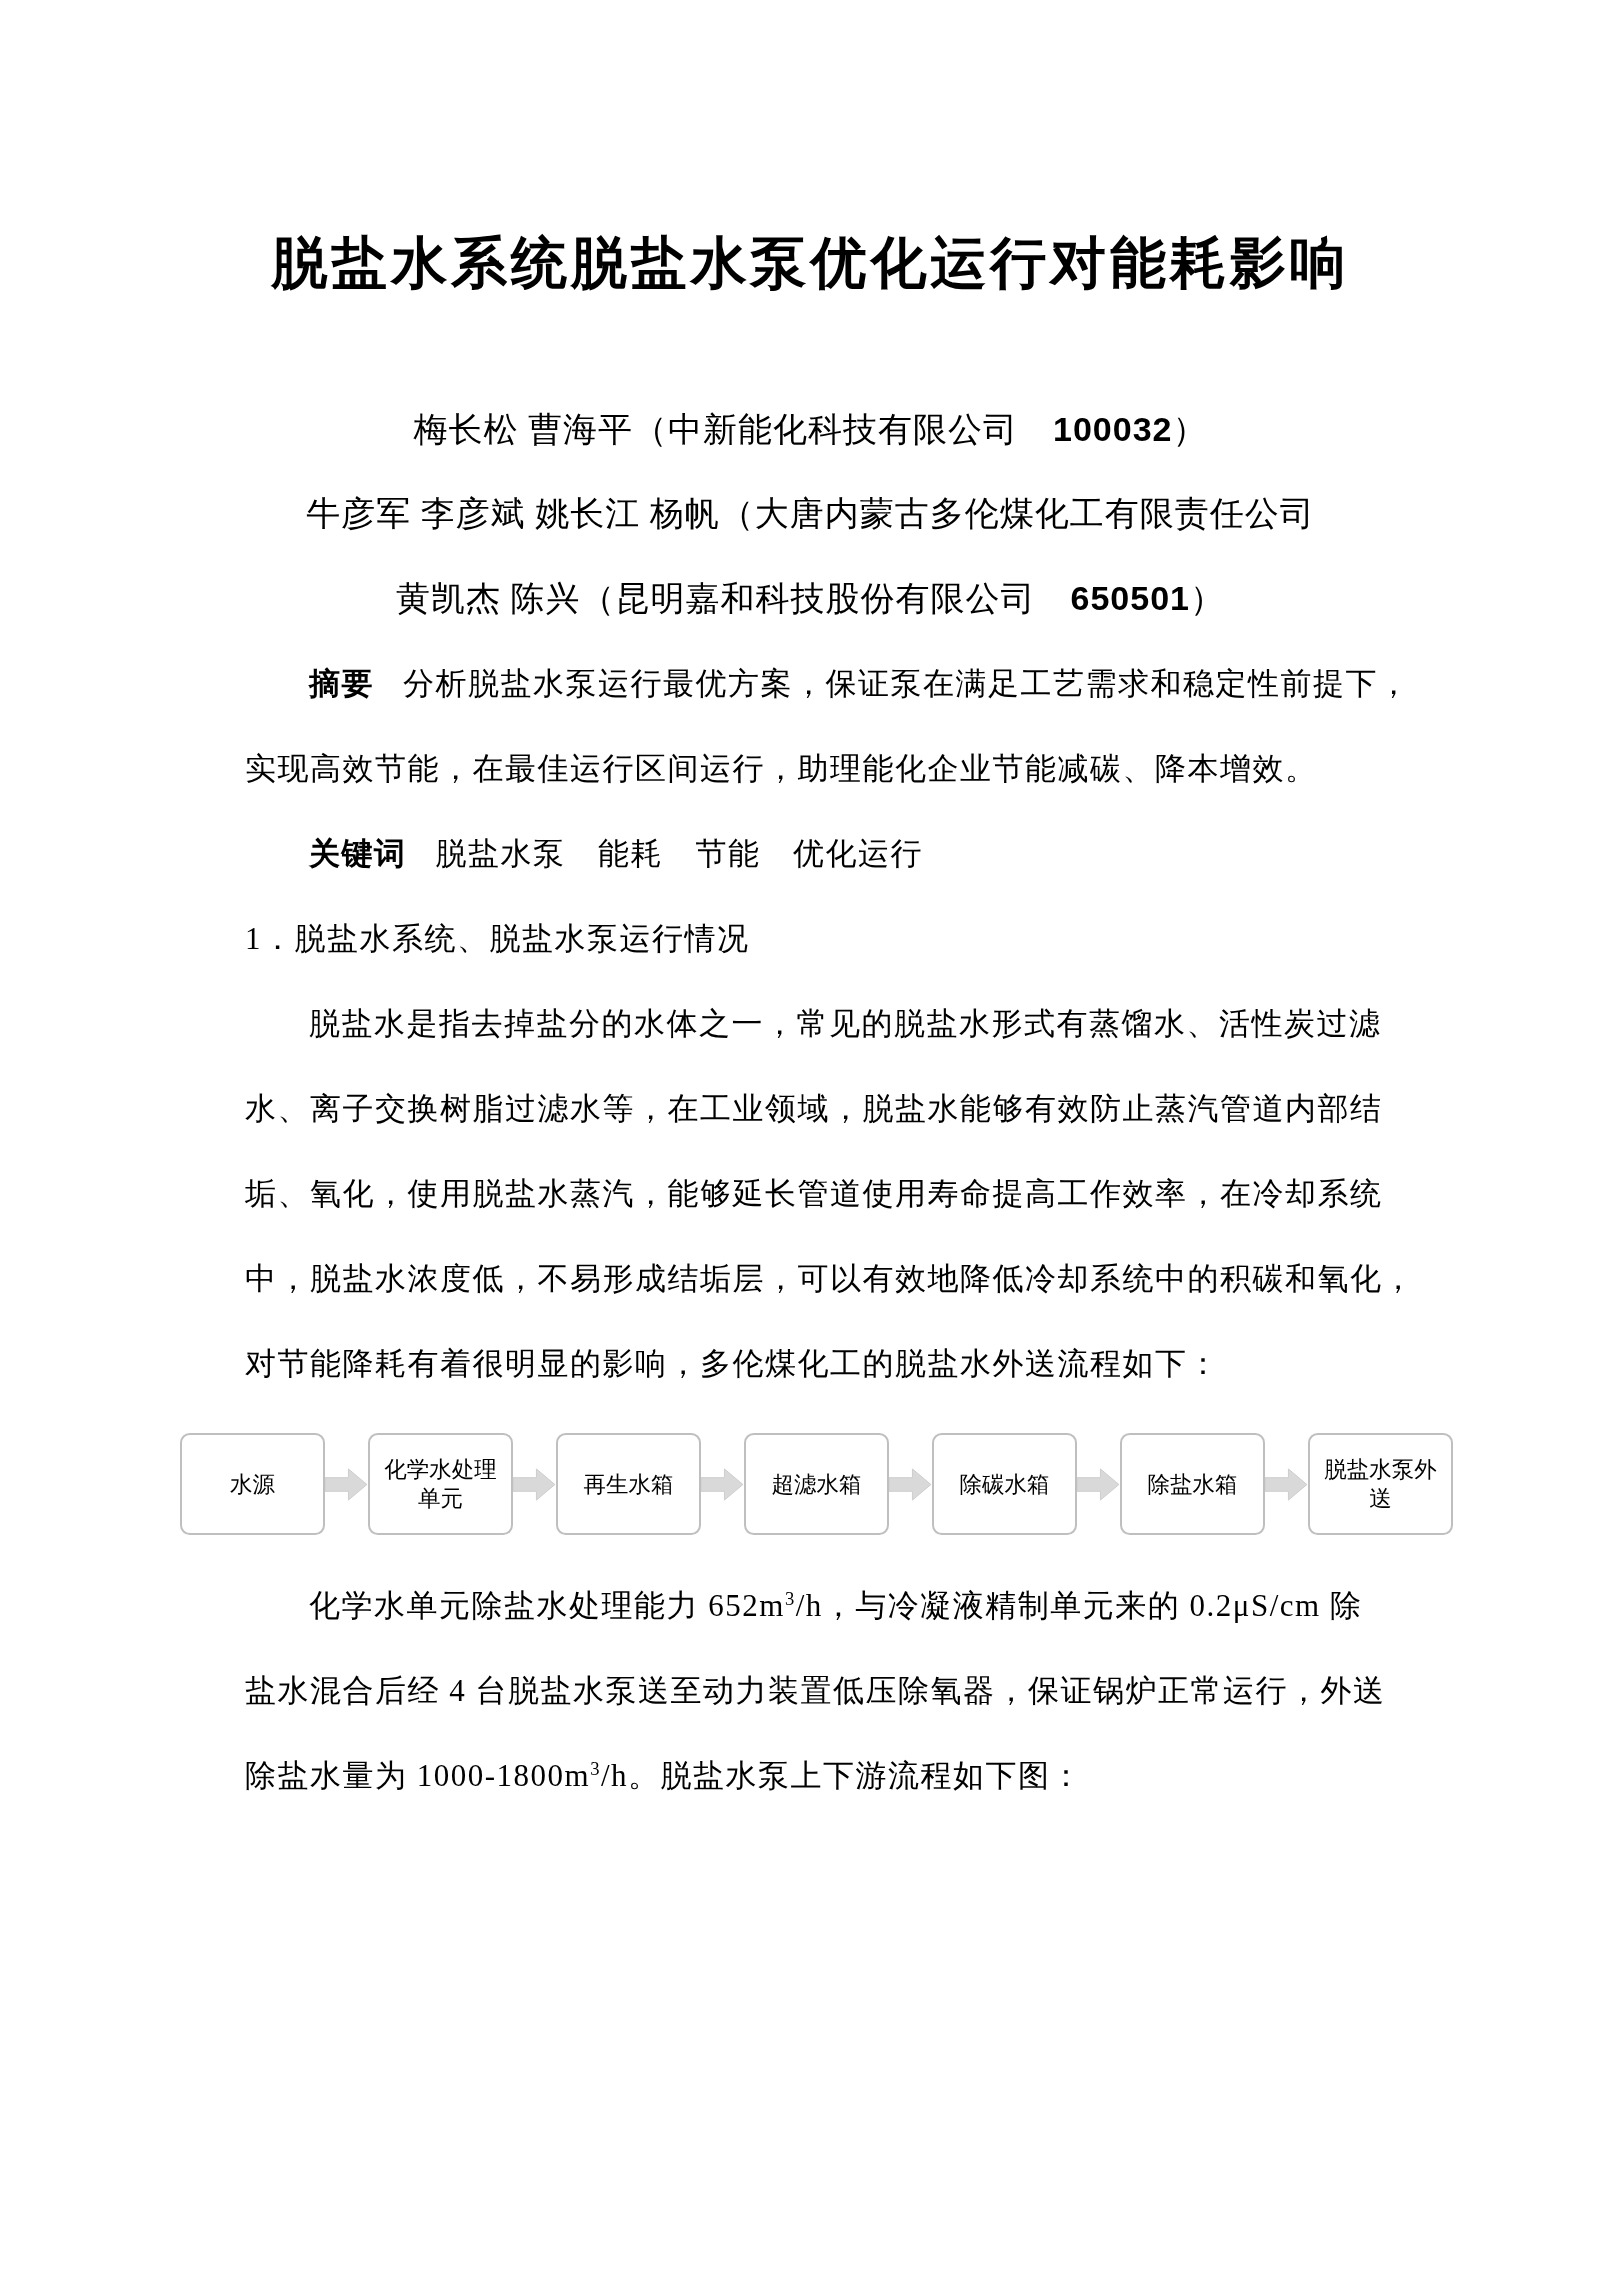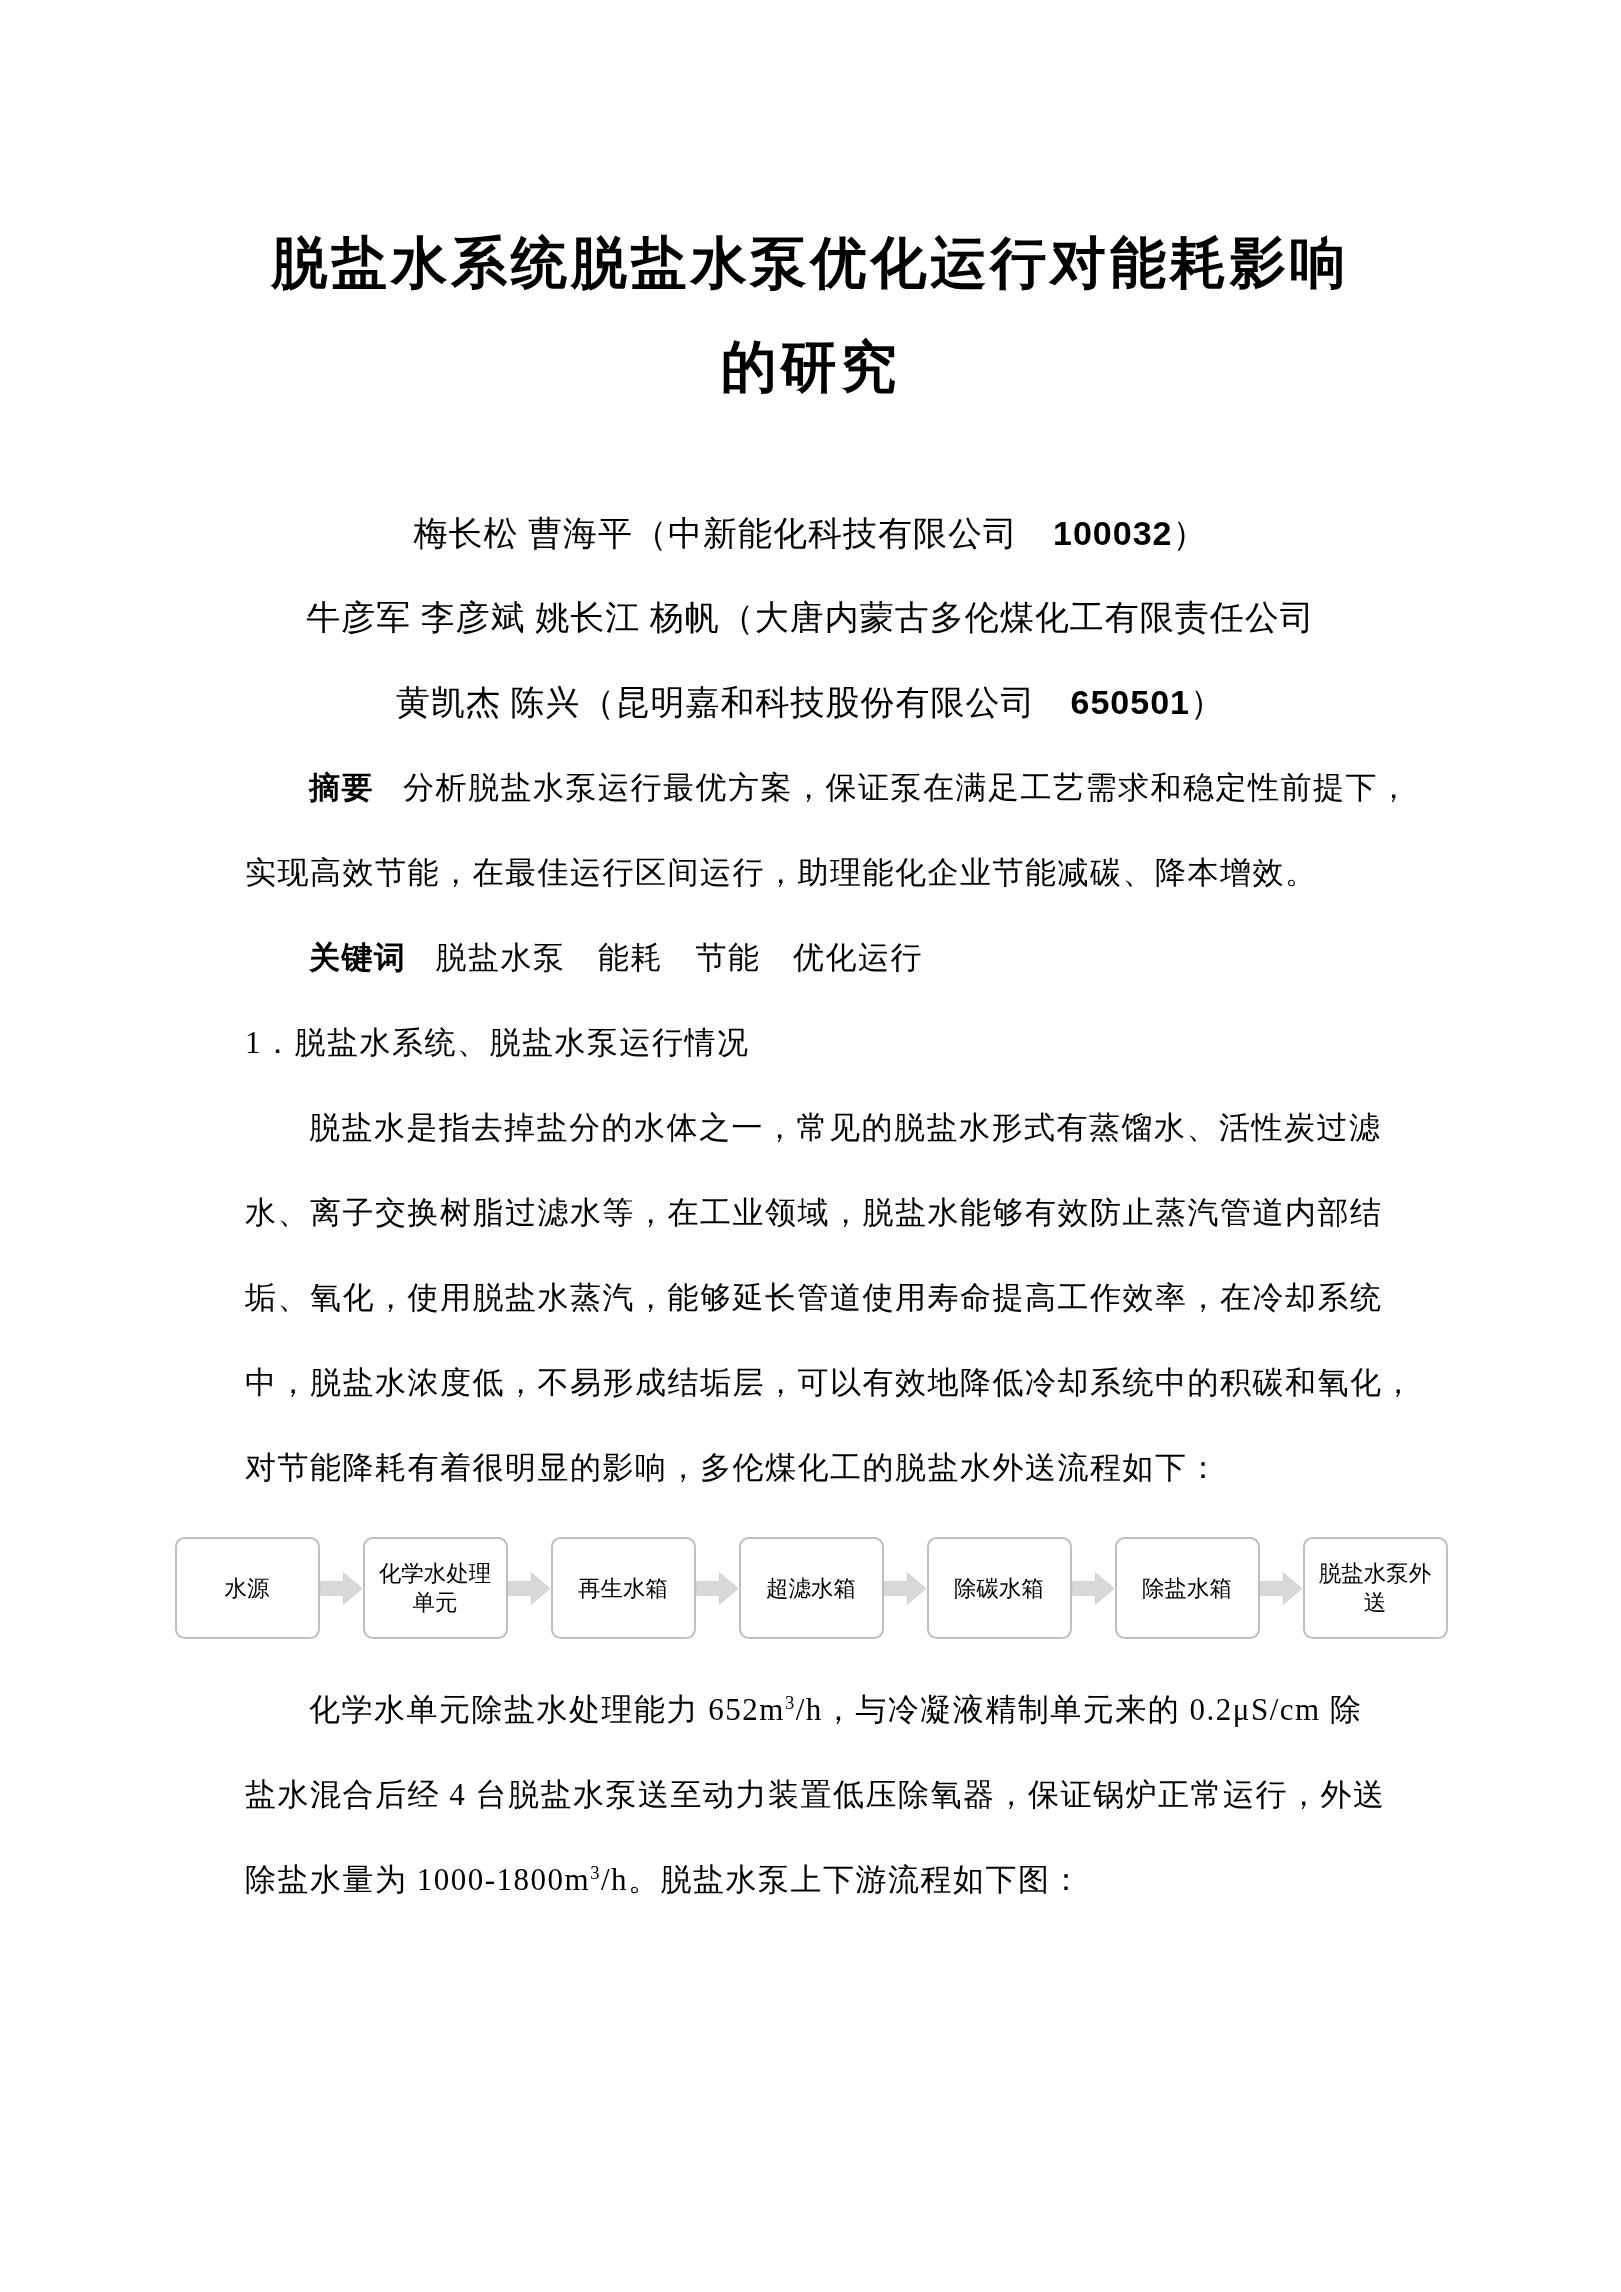--- a/index.html
+++ b/index.html
@@ -22,21 +22,21 @@
   .author-line { font-size:34px; line-height:84px; text-align:center; letter-spacing:1px; }
   .num { font-family:"Liberation Sans","DejaVu Sans",sans-serif; font-weight:600; }
 
   .body-stack { }
   .bodyline { font-size:31px; line-height:85px; letter-spacing:1.5px; white-space:nowrap; }
   .indent { padding-left:64px; }
   .lead { font-weight:700; margin-right:29px; }
   sup { font-size:18.6px; line-height:0; vertical-align:super; }
 
   .flow-row {
-    display:flex; align-items:center; justify-content:center;
+    display:flex; align-items:center; justify-content:flex-end;
     width:1284px; margin:27.4px 0 0 -76px;
   }
   .flow-box {
     flex:none; box-sizing:border-box;
     width:145px; height:102px; padding:0 4.9px;
     border:2px solid #bfbfbf; border-radius:9.8px; background:#ffffff;
     display:flex; align-items:center; justify-content:center;
     text-align:center;
     font-family:"Liberation Sans","DejaVu Sans",sans-serif;
     font-size:22.5px; line-height:29px;
@@ -47,21 +47,20 @@
   .para2 { margin-top:27.4px; }
 </style>
 </head>
 <body>
 
 <div class="page">
   <div class="content">
 
     <h1 class="title">
       <div>脱盐水系统脱盐水泵优化运行对能耗影响</div>
-      <div>的研究</div>
     </h1>
 
     <div class="authors">
       <div class="author-line"><span>梅长松 曹海平（中新能化科技有限公司　</span><span class="num">100032</span><span>）</span></div>
       <div class="author-line"><span>牛彦军 李彦斌 姚长江 杨帆（大唐内蒙古多伦煤化工有限责任公司</span></div>
       <div class="author-line"><span>黄凯杰 陈兴（昆明嘉和科技股份有限公司　</span><span class="num">650501</span><span>）</span></div>
     </div>
 
     <div class="body-stack">
       <div class="bodyline indent"><span class="lead">摘要</span><span>分析脱盐水泵运行最优方案，保证泵在满足工艺需求和稳定性前提下，</span></div>

